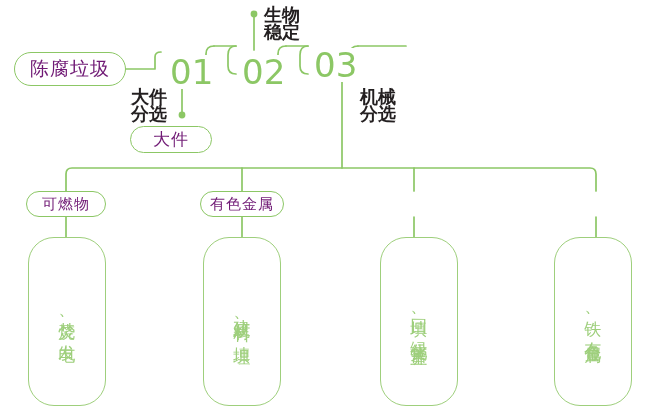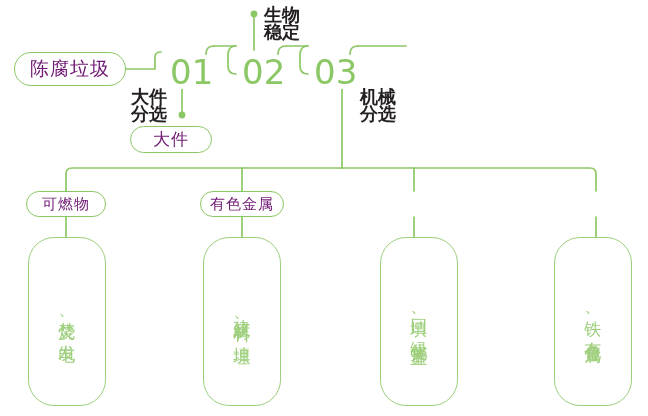--- a/index.html
+++ b/index.html
@@ -44,21 +44,21 @@
     color:#8cc765;
     font-size:34px;
     font-weight:400;
     letter-spacing:0px;
     line-height:1;
     background:#fff;
     padding:0 2px;
   }
   .s01{left:168px;top:55px;}
   .s02{left:240px;top:55px;}
-  .s03{left:312px;top:55px;}
+  .s03{left:312px;top:48px;}
 
   
   .cap{
     position:absolute;
     color:#231f20;
     font-size:18px;
     line-height:17px;
     font-weight:700;
     white-space:nowrap;
   }

